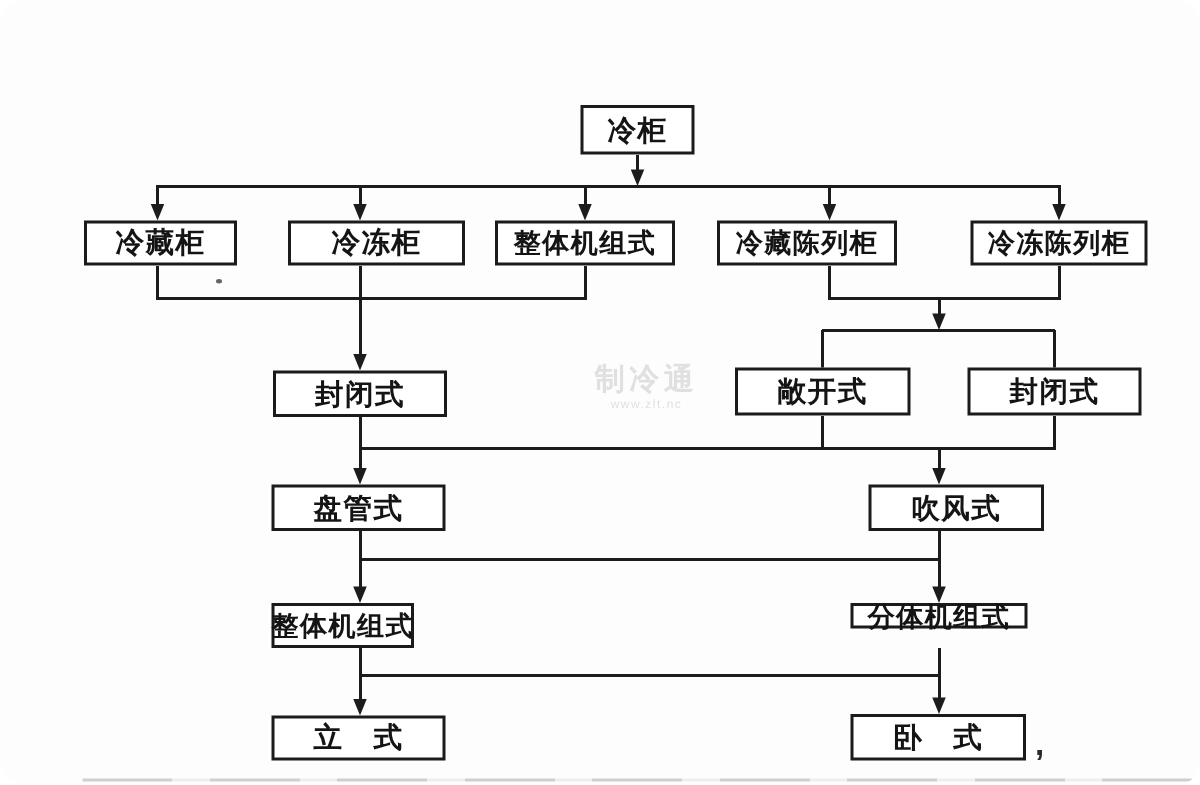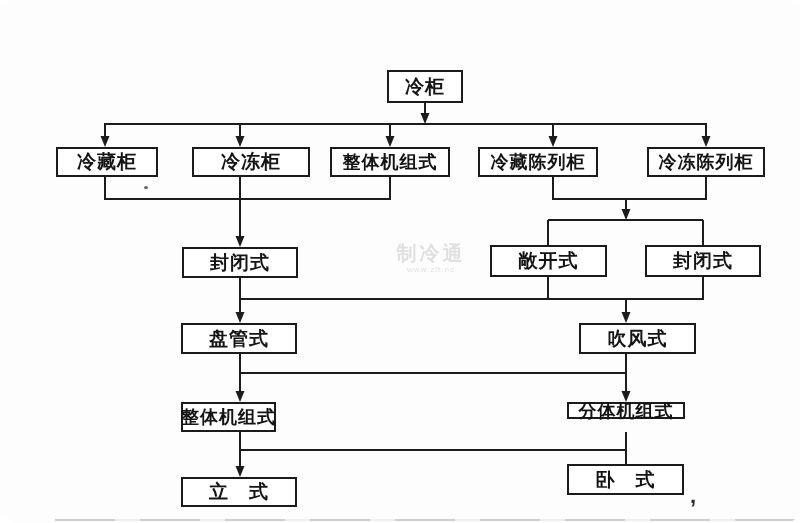--- a/index.html
+++ b/index.html
@@ -30,21 +30,21 @@
   #n-cold-display{left:478px;top:147px;width:120px;height:30px;font-size:18px;}
   #n-freezer-display{left:647px;top:147px;width:118px;height:30px;font-size:18px;}
   #n-closed-left{left:182px;top:247px;width:116px;height:31px;}
   #n-open{left:490px;top:245px;width:117px;height:32px;}
   #n-closed-right{left:645px;top:245px;width:116px;height:32px;}
   #n-coil{left:181px;top:323px;width:116px;height:31px;text-align:right;}
   #n-blower{left:567px;top:323px;width:117px;height:31px;margin-left:12px;}
   #n-integral{left:181px;top:402px;width:95px;height:30px;font-size:18px;}
   #n-split{left:567px;top:402px;width:118px;height:17px;font-size:18px;}
   #n-vertical{left:181px;top:477px;width:116px;height:30px;}
-  #n-horizontal{left:567px;top:464px;width:117px;height:31px;}
+  #n-horizontal{left:567px;top:476px;width:117px;height:31px;}
 
   .watermark{
     position:absolute;left:393px;top:241px;width:76px;
     text-align:center;pointer-events:none;
     color:rgba(150,150,150,0.28);
   }
   .watermark .wm1{font-size:20px;font-weight:700;letter-spacing:3px;line-height:24px;}
   .watermark .wm2{font-size:8px;letter-spacing:1px;line-height:10px;}
   .comma{
     position:absolute;left:690px;top:483px;

